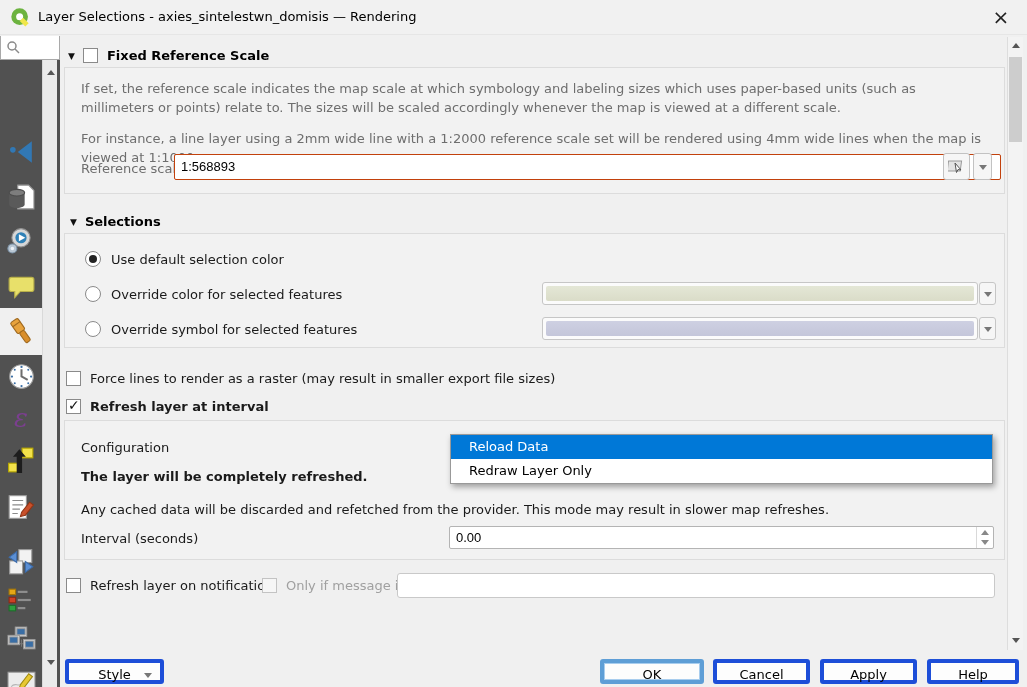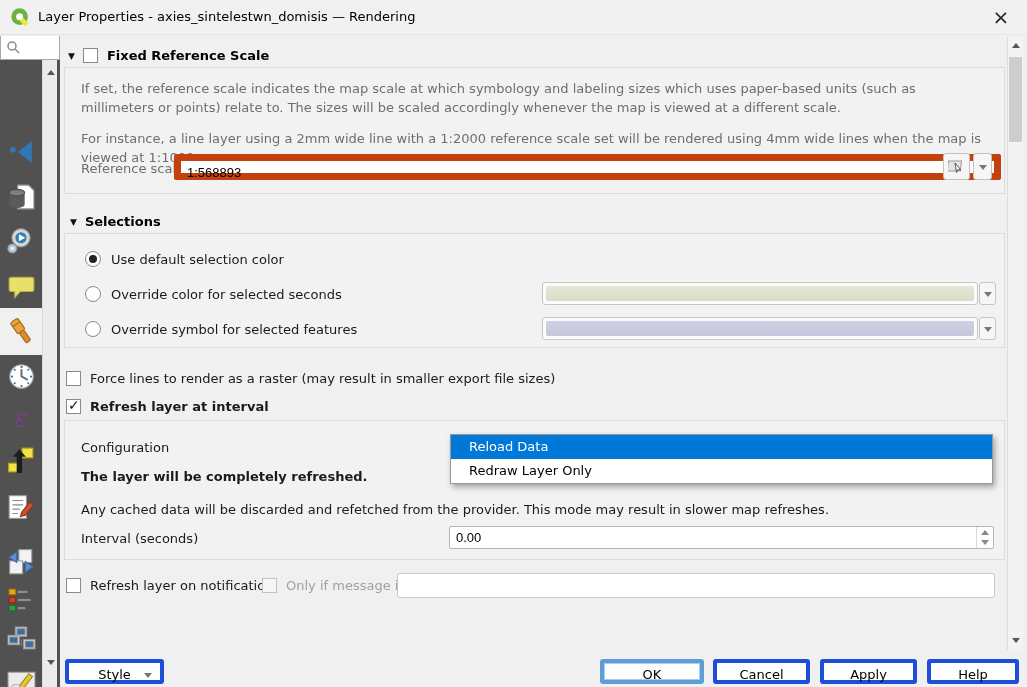--- a/index.html
+++ b/index.html
@@ -46,21 +46,21 @@
   .lbl-gray { position:absolute; color:#6e6e6e; }
   .bold { font-weight:bold; }
 
   
   .chk { position:absolute; width:15px; height:15px; background:#fff; border:1px solid #8a8a8a; }
   .chk.checked::after { content:"✓"; position:absolute; left:1px; top:-3px; font-size:14px; font-weight:bold; color:#111; }
   .chk.disabled { border-color:#c3c3c3; background:#f6f6f6; }
   .radio { position:absolute; width:16px; height:16px; border-radius:50%; background:#fff; border:1px solid #8a8a8a; }
   .radio.sel::after { content:""; position:absolute; left:3px; top:3px; width:8px; height:8px; border-radius:50%; background:#222; }
 
-  .combo { position:absolute; background:#fff; border:7px solid #c2410c; border-radius:2px; }
+  .combo { position:absolute; background:#fff; border:1px solid #c2410c; border-radius:2px; }
   .combo input { position:absolute; left:6px; top:2px; right:24px; height:18px; border:none; outline:none; font-size:13px; background:transparent; }
   .arrow-dn { position:absolute; width:0; height:0; border-left:4px solid transparent; border-right:4px solid transparent; border-top:5px solid #777; }
   .mini-btn { position:absolute; background:#f6f6f6; border:1px solid #c2c2c2; border-radius:3px; }
 
   .swatch-btn { position:absolute; width:436px; height:23px; background:#fbfbfb; border:1px solid #c6c6c6; border-radius:3px; }
   .swatch { position:absolute; left:3px; top:3px; right:3px; bottom:3px; border-radius:2px; }
   .drop-part { position:absolute; width:17px; height:23px; background:#f6f6f6; border:1px solid #c6c6c6; border-radius:3px; }
 
   
   #dropdown { position:absolute; left:450px; top:434px; width:543px; background:#fff; border:1px solid #999; box-shadow:2px 3px 6px rgba(0,0,0,0.35); z-index:5; }
@@ -85,21 +85,21 @@
 <body>
 
 <div id="win">
 
   <div id="titlebar">
     <svg class="logo" viewBox="0 0 24 24">
       <circle cx="11" cy="11" r="9.5" fill="#6cb33f"></circle>
       <circle cx="11" cy="11" r="4" fill="#fff"></circle>
       <rect x="13" y="13" width="9" height="5.5" fill="#f0e64a" transform="rotate(45 15 15)"></rect>
     </svg>
-    <span class="title">Layer Properties - axies_sintelestwn_domisis — Rendering</span>
+    <span class="title">Layer Selections - axies_sintelestwn_domisis — Rendering</span>
     <div id="close-btn">×</div>
   </div>
 
   <div id="search-box">
     <svg width="14" height="14" viewBox="0 0 14 14">
       <circle cx="6" cy="6" r="4" fill="none" stroke="#8a8a8a" stroke-width="1.5"></circle>
       <line x1="9" y1="9" x2="13" y2="13" stroke="#8a8a8a" stroke-width="1.5"></line>
     </svg>
     <input style="">
   </div>
@@ -246,21 +246,21 @@
 
   <div class="sec-head" style="left:70px; top:214px;">
     <span class="tri">▼</span>
     <span class="sec-title">Selections</span>
   </div>
   <div class="grp" style="left:64px; top:233px; width:941px; height:115px;">
     <div class="radio sel" style="left:20px; top:17px;"></div>
     <div class="lbl" style="left:46px; top:18px;">Use default selection color</div>
 
     <div class="radio" style="left:20px; top:52px;"></div>
-    <div class="lbl" style="left:46px; top:53px;">Override color for selected seconds</div>
+    <div class="lbl" style="left:46px; top:53px;">Override color for selected features</div>
     <div class="swatch-btn" style="left:477px; top:48px;">
       <div class="swatch" style="background:linear-gradient(#e4e7d6,#dadcc8);"></div>
     </div>
     <div class="drop-part" style="left:914px; top:48px;">
       <div class="arrow-dn" style="left:4px; top:9px;"></div>
     </div>
 
     <div class="radio" style="left:20px; top:87px;"></div>
     <div class="lbl" style="left:46px; top:88px;">Override symbol for selected features</div>
     <div class="swatch-btn" style="left:477px; top:83px;">

